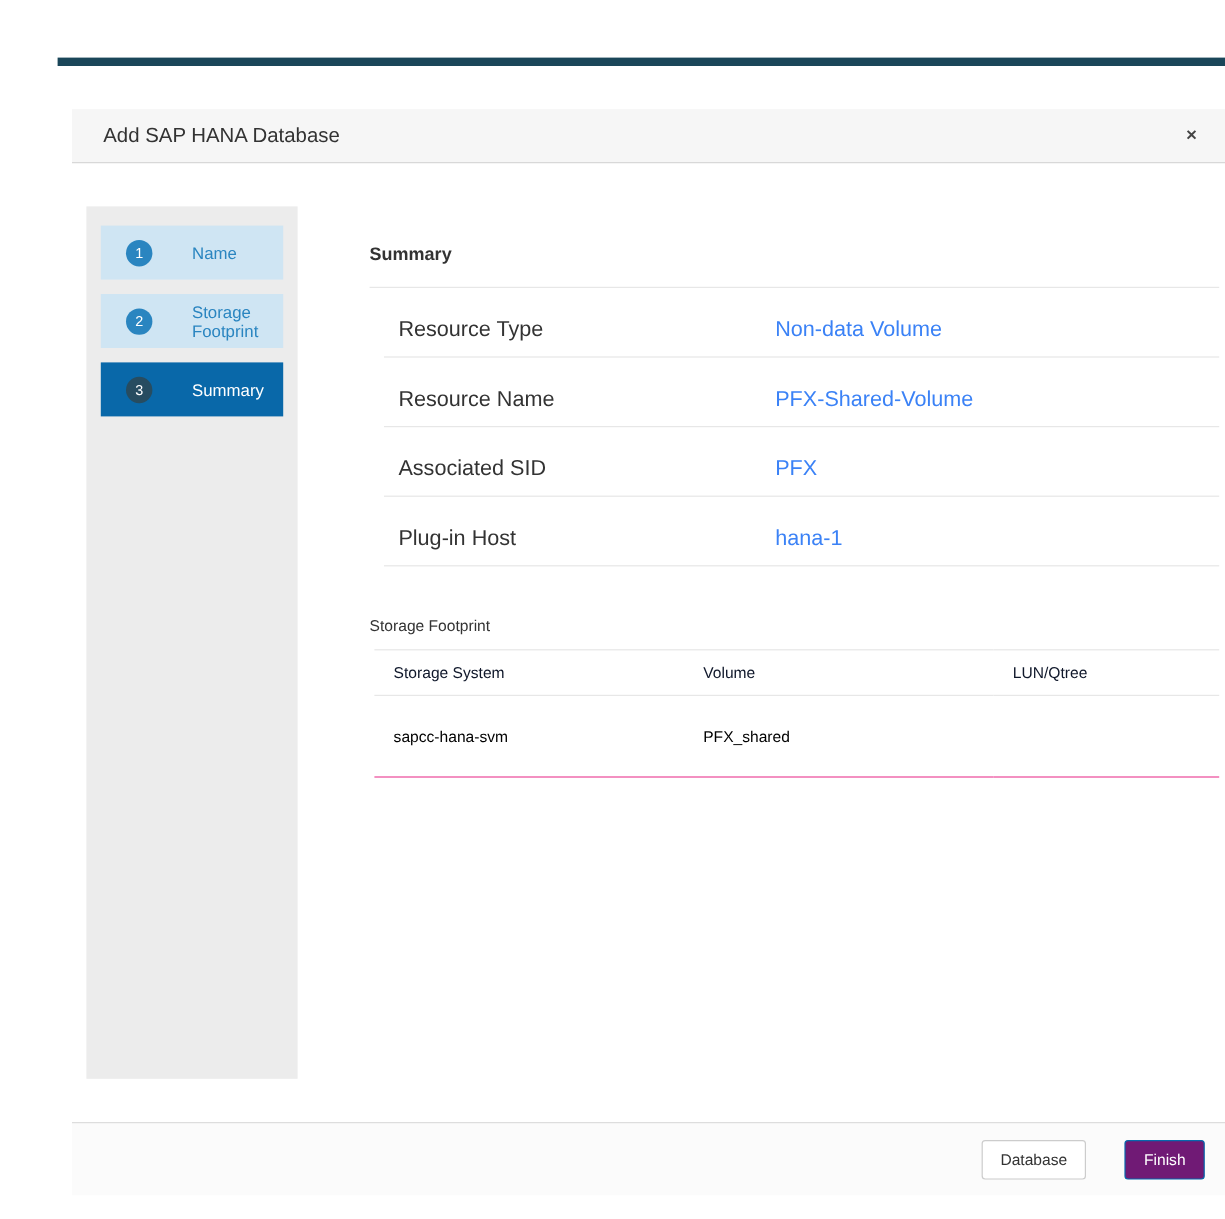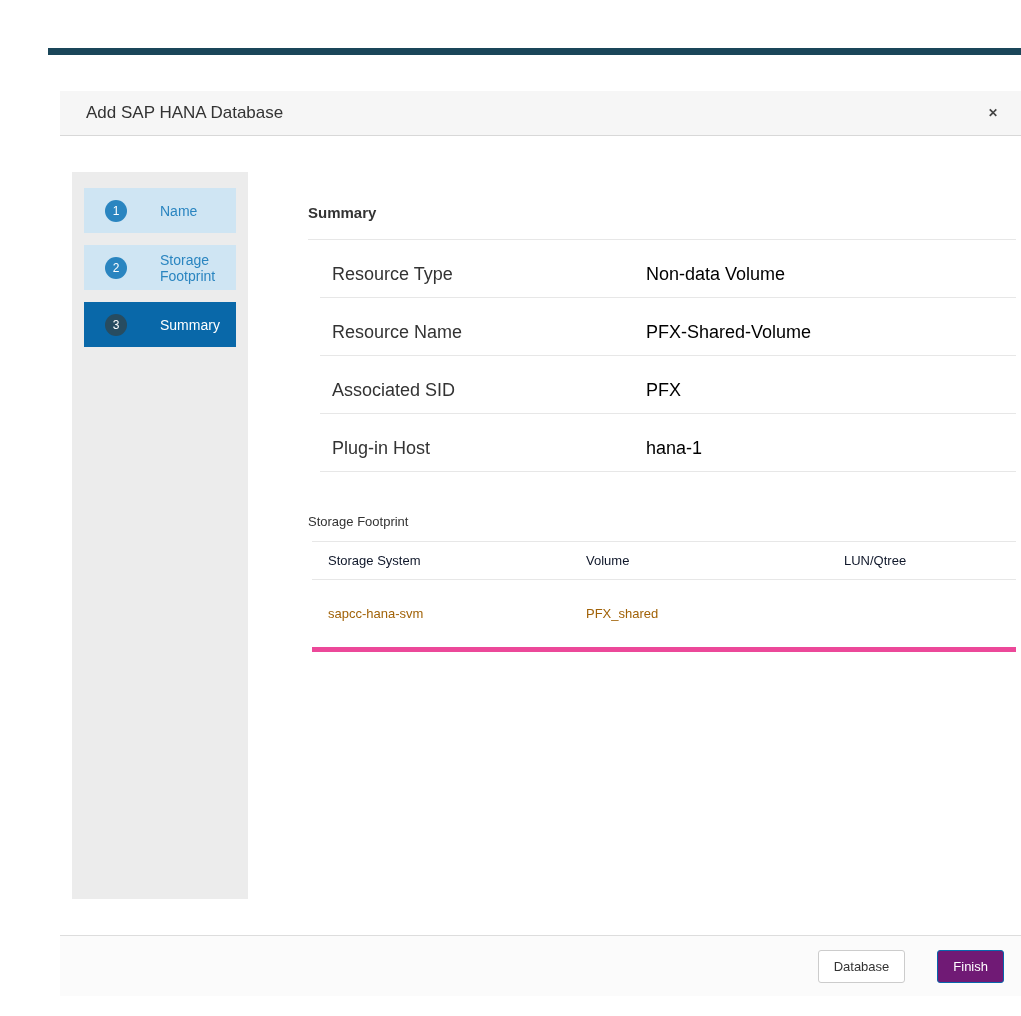--- a/index.html
+++ b/index.html
@@ -45,31 +45,31 @@
   }
   .step.done .badge { background: #2a85c0; }
   .step.active .badge { background: #274c60; }
 
   .content { flex: 1; background: #ffffff; padding: 20px 20px 0 24px; overflow: hidden; }
   .summary-heading { font-size: 15px; font-weight: 700; color: #333; margin-bottom: 18px; }
 
   .fields { border-top: 1px solid #e7e7e7; width: 796px; }
   .frow { display: flex; align-items: center; min-height: 32px; border-bottom: 1px solid #e7e7e7; font-size: 18px; }
   .flabel { width: 290px; color: #333; }
-  .fvalue { color: #000000; }
+  .fvalue { color: #3b82f6; }
 
   .sf-heading { margin-top: 42px; font-size: 13px; color: #333; }
   .sf-table { margin: 10px 0 0 16px; width: 780px; border-collapse: collapse; font-size: 13px; table-layout: fixed; }
   .sf-table th {
     text-align: left; font-weight: 400; color: #0f172a;
     padding: 11px 16px; border-top: 1px solid #e7e7e7; border-bottom: 1px solid #e7e7e7;
   }
   .sf-table th:nth-child(1), .sf-table td:nth-child(1) { width: 258px; }
   .sf-table th:nth-child(2), .sf-table td:nth-child(2) { width: 258px; }
-  .sf-table td { color: #a16207; padding: 26px 16px; border-bottom: 5px solid #ec4899; }
+  .sf-table td { color: #000000; padding: 26px 16px; border-bottom: 1px solid #ec4899; }
 
   .footer {
     flex: 0 0 61px;
     background: #fbfbfb;
     border-top: 1px solid #dddddd;
     display: flex; align-items: center; justify-content: flex-end;
     padding: 0 12px; gap: 8px;
   }
   .btn { font-family: inherit; font-size: 13px; padding: 8px 15px; border-radius: 3px; cursor: pointer; }
   .btn-prev { background: #ffffff; border: 1px solid #cccccc; color: #333; }

